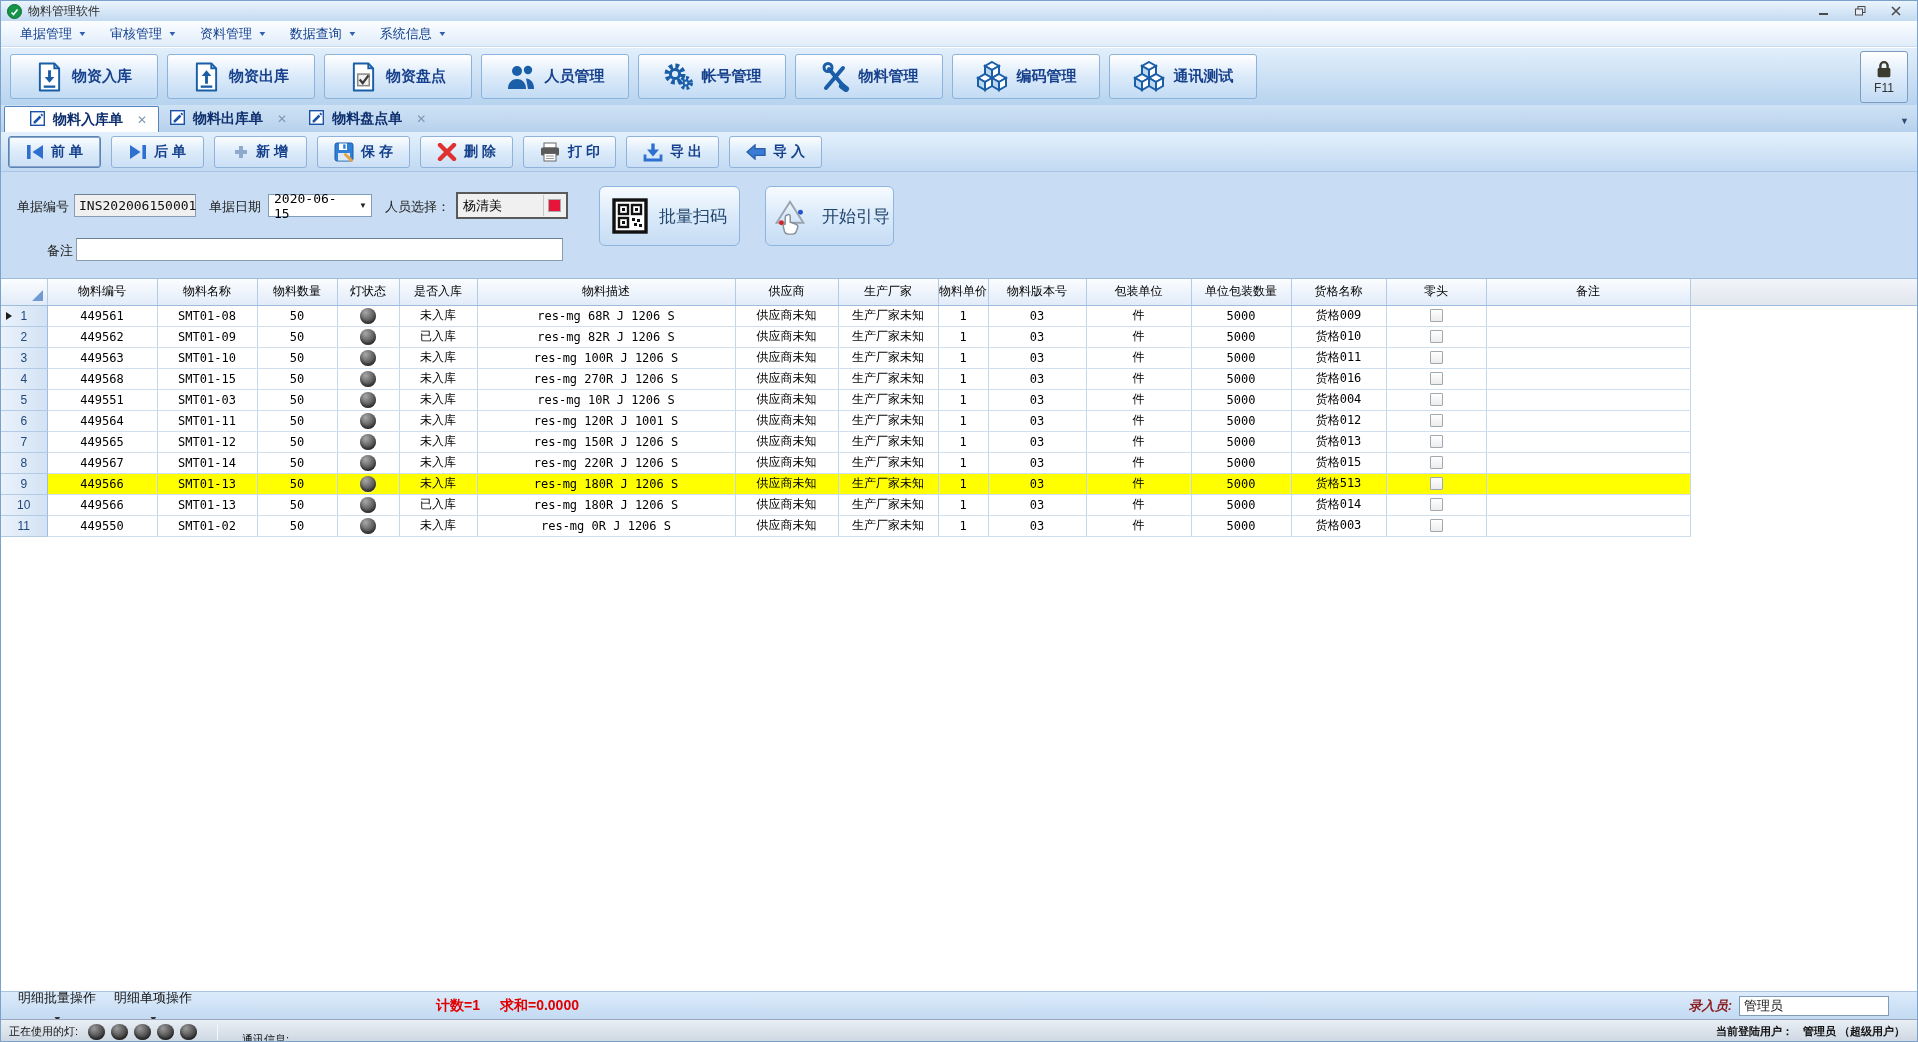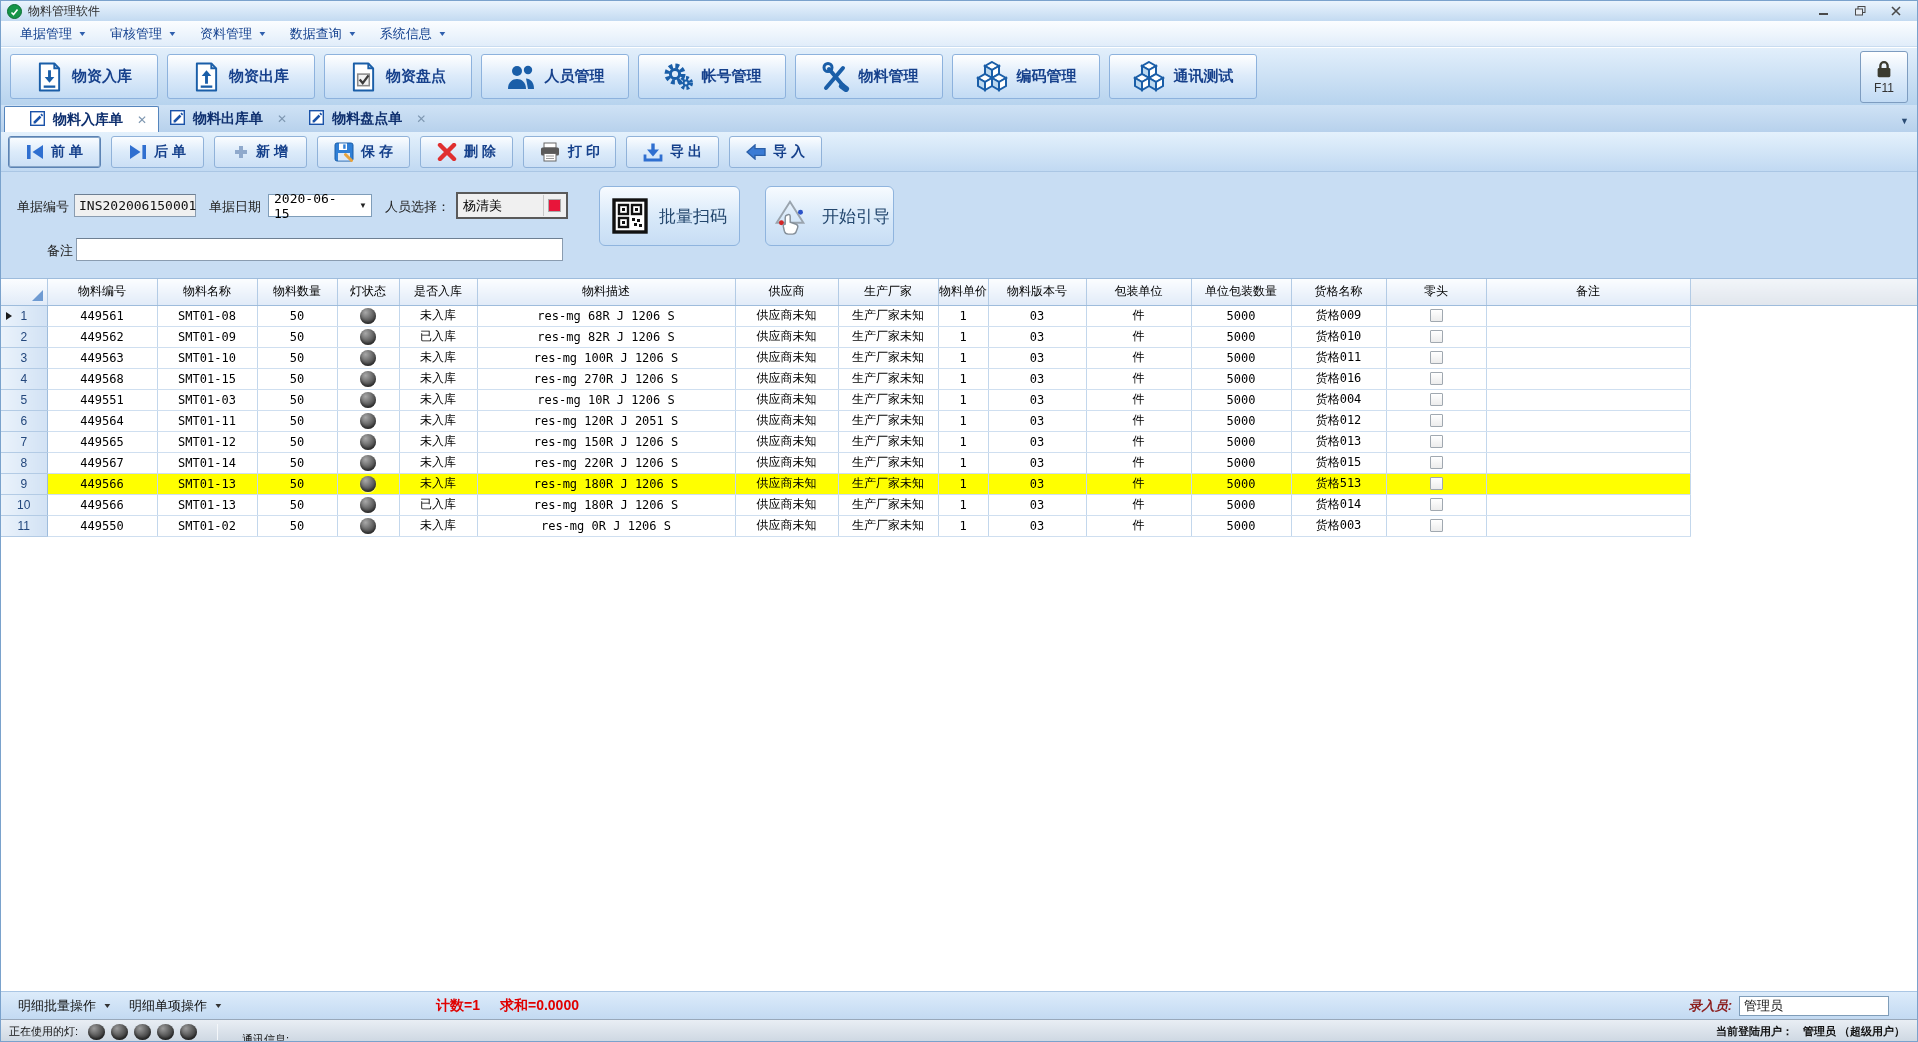--- a/index.html
+++ b/index.html
@@ -59,21 +59,21 @@
   tr.highlight td { background:#ffff00; }
   tr.highlight td.rowhdr { background:linear-gradient(90deg,#eaf2fb,#d2e2f4); }
   tr.highlight td.filler { background:#fff; }
   .corner-tri { position:absolute; right:4px; bottom:4px; width:0; height:0; border-left:11px solid transparent; border-bottom:11px solid #6f9bd2; }
   .cur-arrow { position:absolute; left:5px; top:50%; margin-top:-4px; width:0; height:0; border-top:4px solid transparent; border-bottom:4px solid transparent; border-left:6px solid #1c1c1c; }
   .lamp { width:16px; height:16px; border-radius:50%; margin:0 auto; background:radial-gradient(circle at 35% 28%, #a8a8a8, #6a6a6a 45%, #2e2e2e 95%); box-shadow:inset 0 -2px 3px rgba(0,0,0,.45), 0 1px 1px rgba(255,255,255,.6); }
   .cb { width:13px; height:13px; border:1px solid #a0a8b0; border-radius:1px; background:linear-gradient(#ffffff,#ececec); margin:0 auto; }
 
   
   .footerbar { height:28px; background:linear-gradient(#dcebfa,#c3daf2); display:flex; align-items:center; padding:0 8px; font-size:13px; color:#111; position:relative; border-top:1px solid #aac6e4; }
-  .menu-flat { display:flex; align-items:center; gap:8px; padding:0 9px; cursor:default; }
+  .menu-flat { display:flex; align-items:center; gap:8px; padding:0 9px; cursor:default;flex-direction:column; }
   .caret-dark { font-size:7px; color:#333; transform:scaleX(1.4); }
   .summary { position:absolute; left:435px; display:flex; gap:20px; color:#e00000; font-weight:bold; font-size:14px; }
   .entry { position:absolute; right:28px; display:flex; align-items:center; gap:7px; }
   .entry-label { color:#8b1c1c; font-weight:bold;font-style:italic; }
   .entry-input { width:150px; height:20px; background:#fff; border:1px solid #7f9db9; font-size:13px; padding:0 4px; display:flex; align-items:center; }
 
   
   .statusbar { height:24px; background:linear-gradient(#e9eef4,#ccd6e1); border-top:1px solid #98a8ba; display:flex; align-items:center; padding:0 8px; font-size:11px; color:#111; position:relative; }
   .lamps { display:flex; gap:6px; margin:0 10px; }
   .s-lamp { width:17px; height:16px; border-radius:50%; background:radial-gradient(circle at 35% 28%, #9a9a9a, #5c5c5c 45%, #262626 95%); box-shadow:inset 0 -2px 3px rgba(0,0,0,.5); }
@@ -571,21 +571,21 @@
         </tr>
         <tr>
           <td class="rowhdr"><span>6</span></td>
           <td>449564</td>
           <td>SMT01-11</td>
           <td>50</td>
           <td>
             <div class="lamp"></div>
           </td>
           <td>未入库</td>
-          <td>res-mg 120R J 2051 S</td>
+          <td>res-mg 120R J 1001 S</td>
           <td>供应商未知</td>
           <td>生产厂家未知</td>
           <td>1</td>
           <td>03</td>
           <td>件</td>
           <td>5000</td>
           <td>货格012</td>
           <td>
             <div class="cb"></div>
           </td>

